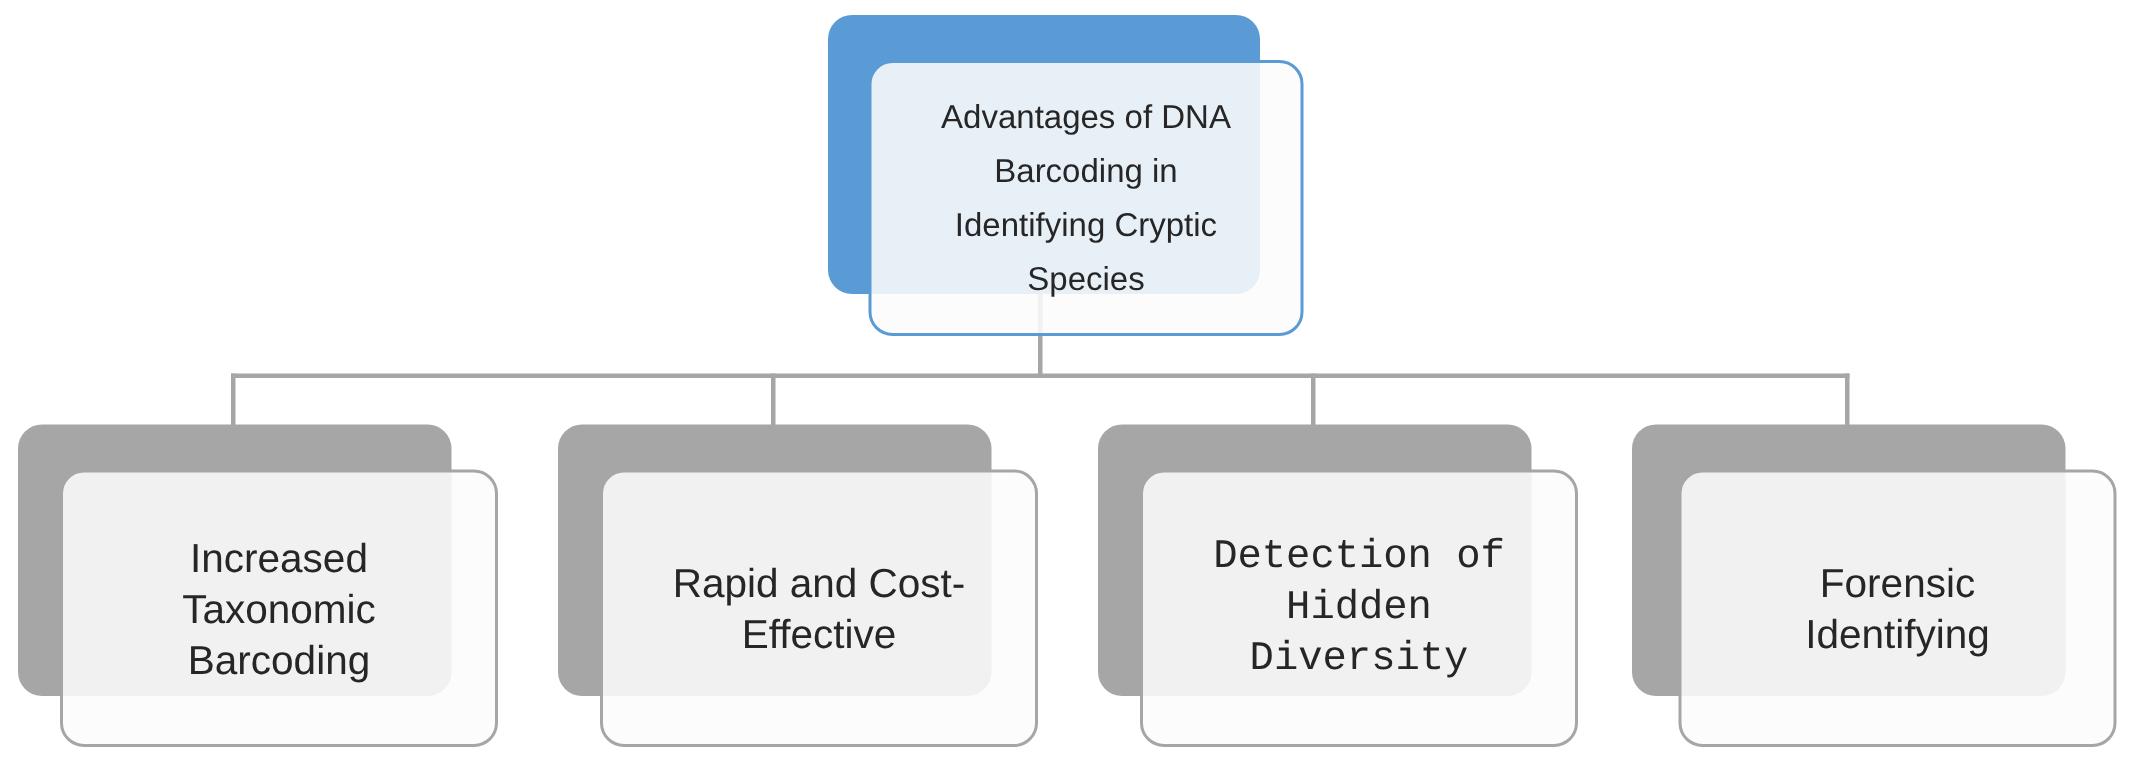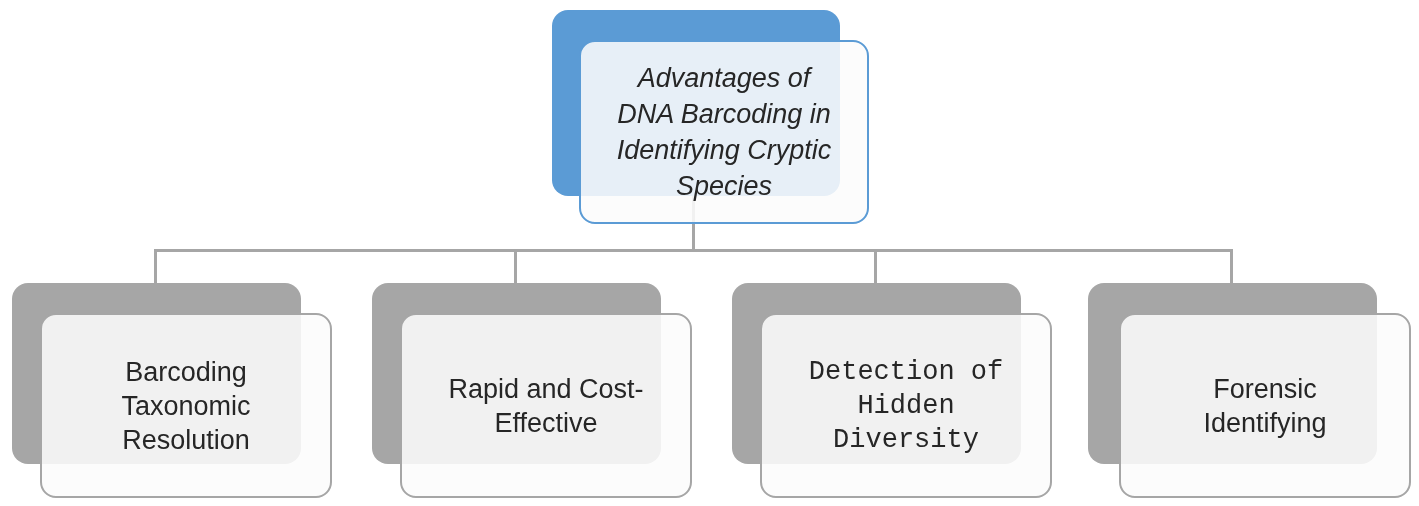--- a/index.html
+++ b/index.html
@@ -35,22 +35,21 @@
     text-align: center;
   }
 
   
   .root-back  { left: 552px; top: 10px;  width: 288px; height: 186px; background: #5b9bd5; }
   .root-front {
     left: 579px; top: 40px; width: 290px; height: 184px;
     border: 2.5px solid #5b9bd5;
   }
   .root-front .label {
-    font-style: italic;
-    font-size: 27px;
+    font-size: 22px;
     line-height: 36px;
     max-width: 216px;
   }
 
   
   .child-back  { top: 283px; width: 289px; height: 181px; background: #a6a6a6; }
   .child-front {
     top: 313px; width: 292px; height: 185px;
     border: 2px solid #a6a6a6;
   }
@@ -87,21 +86,21 @@
   <div>
     <div class="shape back root-back"></div>
     <div class="shape front root-front">
       <span class="label">Advantages of DNA Barcoding in Identifying Cryptic Species</span>
     </div>
   </div>
 
   <div class="c1">
     <div class="shape back child-back"></div>
     <div class="shape front child-front">
-      <span class="label">Barcoding Taxonomic Resolution</span>
+      <span class="label">Increased Taxonomic Barcoding</span>
     </div>
   </div>
 
   <div class="c2">
     <div class="shape back child-back"></div>
     <div class="shape front child-front">
       <span class="label">Rapid and Cost-Effective</span>
     </div>
   </div>
 

